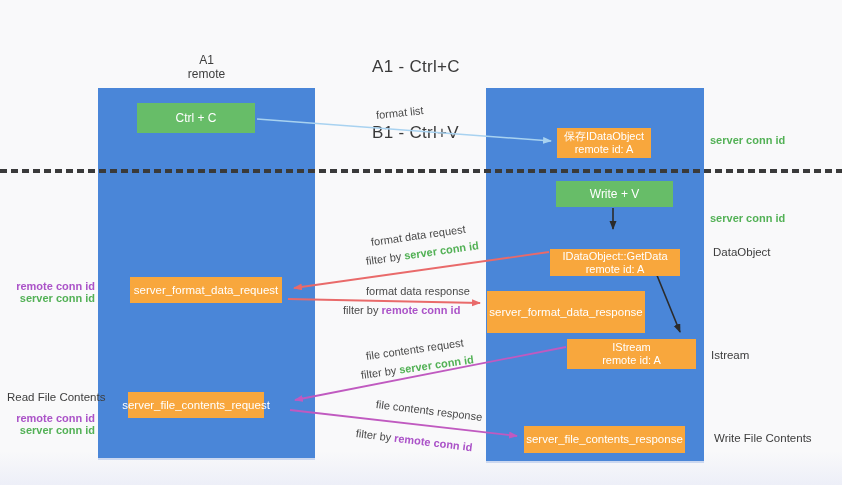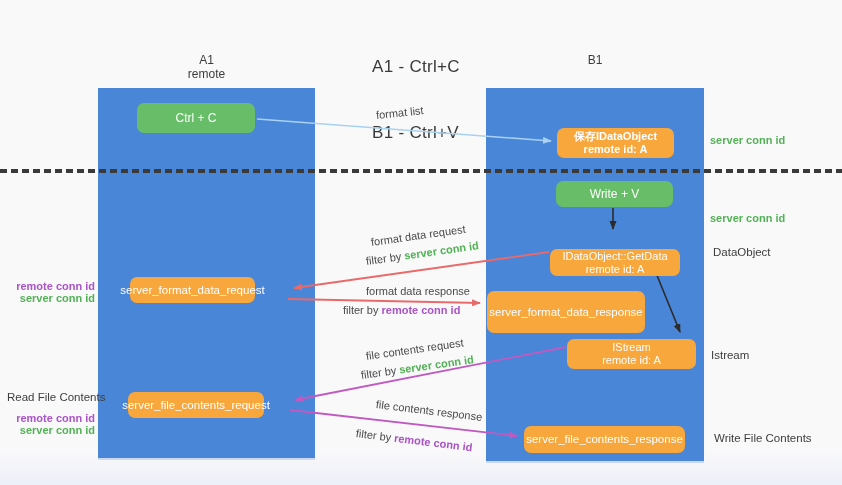--- a/index.html
+++ b/index.html
@@ -18,21 +18,20 @@
   .col-header{
     top:53px;font-size:12px;line-height:14px;text-align:center;color:#3d3d3d;
   }
   .lane{
     background:#4a86d8;border-bottom:2px solid #ccd8f0;
   }
   .node{
     display:flex;flex-direction:column;align-items:center;justify-content:center;
     color:#ffffff;text-align:center;font-size:11.5px;line-height:13px;
     white-space:nowrap;
-    border-radius:7px;
   }
   .node.orange{background:#f8a73d;}
   .node.green{background:#67bd68;font-size:12px;}
   .dotted-line{
     left:0;top:169px;width:842px;height:4px;
     background:repeating-linear-gradient(90deg,#3a3a3a 0 7px,transparent 7px 11px);
   }
   .flow-label{
     font-size:11px;color:#4a4a4a;white-space:nowrap;transform-origin:left center;
   }
@@ -53,21 +52,20 @@
 <div class="abs title">
   <div>A1 - Ctrl+C</div>
   <div>B1 - Ctrl+V</div>
 </div>
 
 <div class="abs col-header" style="left:98px;width:217px;">
   <div>A1</div>
   <div>remote</div>
 </div>
 <div class="abs col-header" style="left:486px;width:218px;">
-  <div>B1</div>
 </div>
 
 <div class="abs lane" style="left:98px;top:88px;width:217px;height:370px;"></div>
 <div class="abs lane" style="left:486px;top:88px;width:218px;height:373px;"></div>
 
 <div class="abs dotted-line"></div>
 
 <svg class="abs arrows" width="842" height="485" viewBox="0 0 842 485">
   <defs>
     <marker id="m-blue" markerWidth="10" markerHeight="8" refX="8" refY="3.5" orient="auto" markerUnits="userSpaceOnUse">
@@ -89,35 +87,35 @@
   <line x1="288" y1="299" x2="480" y2="303" stroke="#e96a6a" stroke-width="1.8" marker-end="url(#m-red)"></line>
   <line x1="652" y1="263" x2="680" y2="332" stroke="#2b2b2b" stroke-width="1.6" marker-end="url(#m-black)"></line>
   <line x1="566" y1="347" x2="295" y2="400" stroke="#c05ac0" stroke-width="1.8" marker-end="url(#m-magenta)"></line>
   <line x1="290" y1="410" x2="517" y2="436" stroke="#c05ac0" stroke-width="1.8" marker-end="url(#m-magenta)"></line>
 </svg>
 
 <div class="abs node green" style="left:137px;top:103px;width:118px;height:30px;">
   <span>Ctrl + C</span>
 </div>
 
-<div class="abs node orange" style="left:557px;top:128px;width:117px;height:30px;font-size:11px;font-weight:bold;">
+<div class="abs node orange" style="left:557px;top:128px;width:94px;height:30px;font-size:11px;">
   <span>保存IDataObject</span>
   <span>remote id: A</span>
 </div>
 
 <div class="abs node green" style="left:556px;top:181px;width:117px;height:26px;">
   <span>Write + V</span>
 </div>
 
 <div class="abs node orange" style="left:550px;top:235px;width:130px;height:27px;font-size:11px;margin-top:14px;">
   <span>IDataObject::GetData</span>
   <span>remote id: A</span>
 </div>
 
-<div class="abs node orange" style="left:130px;top:277px;width:125px;height:26px;">
+<div class="abs node orange" style="left:130px;top:277px;width:152px;height:26px;">
   <span>server_format_data_request</span>
 </div>
 
 <div class="abs node orange" style="left:487px;top:291px;width:158px;height:42px;">
   <span>server_format_data_response</span>
 </div>
 
 <div class="abs node orange" style="left:567px;top:339px;width:129px;height:30px;font-size:11px;">
   <span>IStream</span>
   <span>remote id: A</span>

